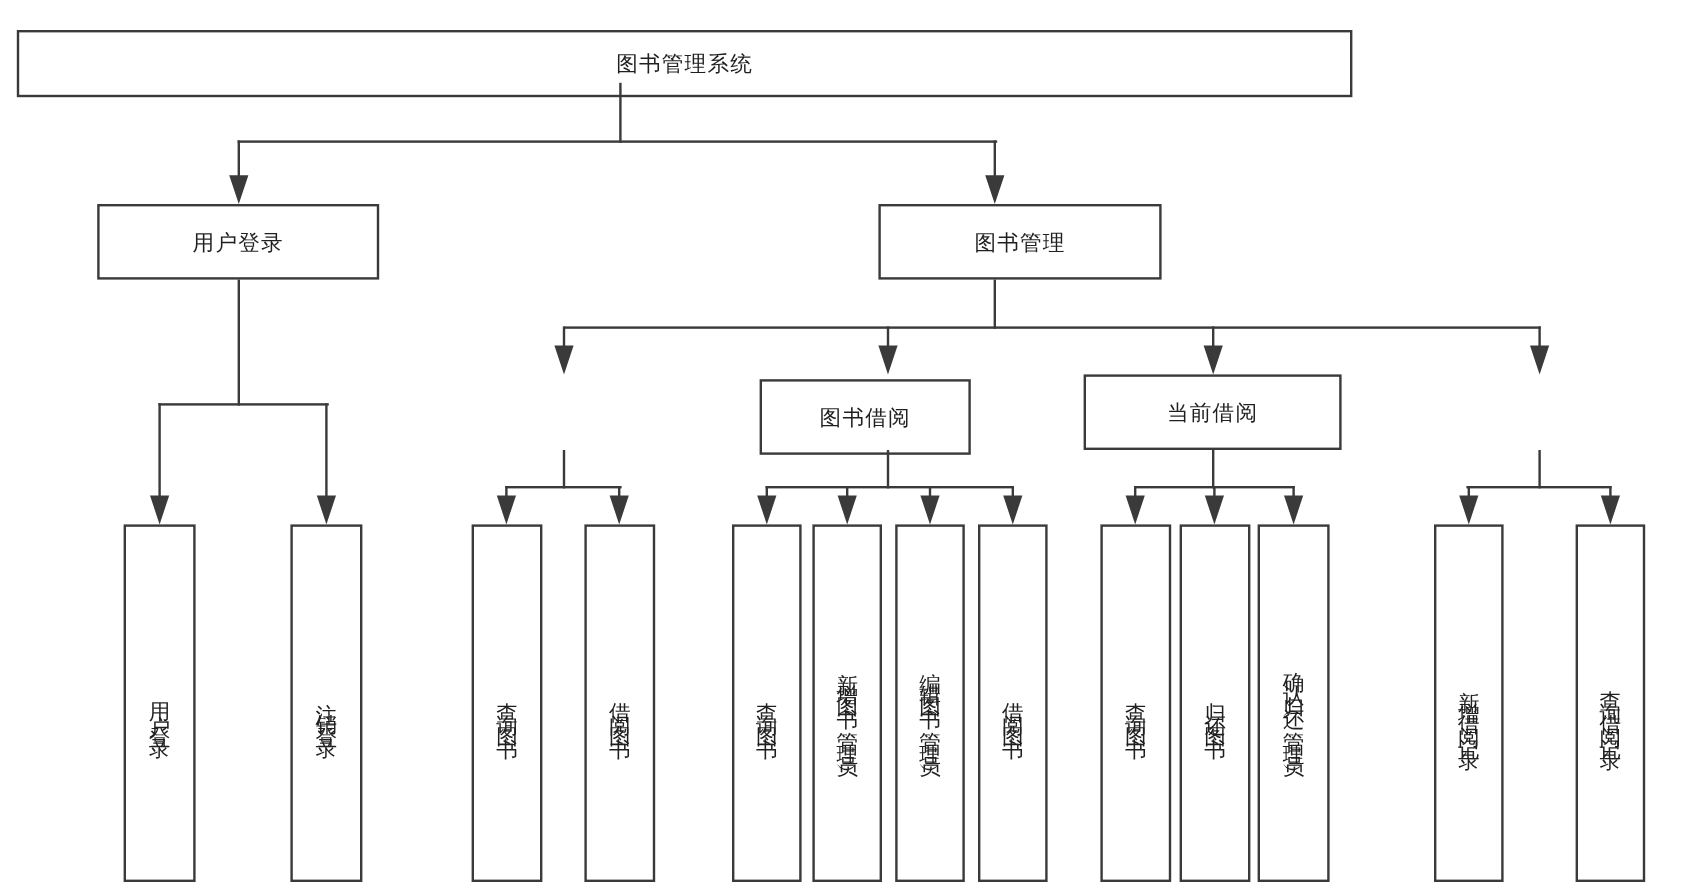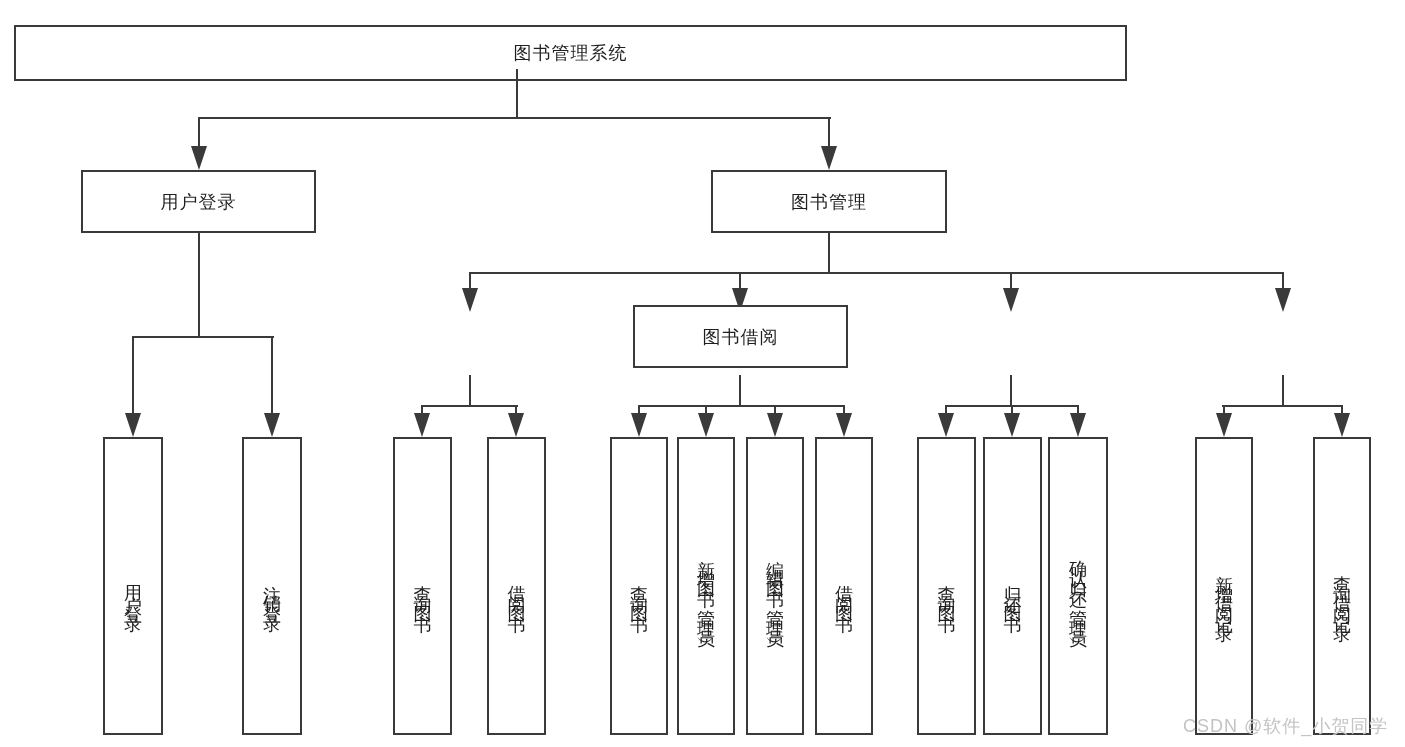--- a/index.html
+++ b/index.html
@@ -51,21 +51,21 @@
   <div class="v" style="left:516px;top:69px;height:50px;"></div>
   <div class="h" style="left:198px;top:117px;width:633px;"></div>
   <div class="v" style="left:198px;top:117px;height:31px;"></div>
   <div class="arrow" style="left:191px;top:146px;"></div>
   <div class="v" style="left:828px;top:117px;height:31px;"></div>
   <div class="arrow" style="left:821px;top:146px;"></div>
 
   <div class="box" style="left:81px;top:170px;width:235px;height:63px;">
     <span class="hlabel">用户登录</span>
   </div>
-  <div class="box" style="left:711px;top:170px;width:236px;height:63px;">
+  <div class="box" style="left:732px;top:170px;width:236px;height:63px;">
     <span class="hlabel">图书管理</span>
   </div>
 
   <div class="v" style="left:198px;top:233px;height:105px;"></div>
   <div class="h" style="left:132px;top:336px;width:142px;"></div>
   <div class="v" style="left:132px;top:336px;height:79px;"></div>
   <div class="arrow" style="left:125px;top:413px;"></div>
   <div class="v" style="left:271px;top:336px;height:79px;"></div>
   <div class="arrow" style="left:264px;top:413px;"></div>
 
@@ -73,22 +73,25 @@
   <div class="h" style="left:470px;top:272px;width:814px;"></div>
   <div class="v" style="left:469px;top:272px;height:18px;"></div>
   <div class="arrow" style="left:462px;top:288px;"></div>
   <div class="v" style="left:739px;top:272px;height:18px;"></div>
   <div class="arrow" style="left:732px;top:288px;"></div>
   <div class="v" style="left:1010px;top:272px;height:18px;"></div>
   <div class="arrow" style="left:1003px;top:288px;"></div>
   <div class="v" style="left:1282px;top:272px;height:18px;"></div>
   <div class="arrow" style="left:1275px;top:288px;"></div>
 
-  <div class="box" style="left:633px;top:305px;width:215px;height:63px;">
+  <div class="box" style="left:633px;top:316px;width:176px;height:63px;">
     <span class="hlabel">图书借阅</span>
+  </div>
+  <div class="box" style="left:903px;top:312px;width:215px;height:63px;">
+    <span class="hlabel">当前借阅</span>
   </div>
 
   <div class="v" style="left:469px;top:375px;height:32px;"></div>
   <div class="v" style="left:739px;top:375px;height:32px;"></div>
   <div class="v" style="left:1010px;top:375px;height:32px;"></div>
   <div class="v" style="left:1282px;top:375px;height:32px;"></div>
 
   <div class="h" style="left:421px;top:405px;width:97px;"></div>
   <div class="h" style="left:638px;top:405px;width:207px;"></div>
   <div class="h" style="left:945px;top:405px;width:134px;"></div>
@@ -157,15 +160,14 @@
     <span class="vlabel">确认归还（管理员）</span>
   </div>
 
   <div class="box" style="left:1195px;top:437px;width:58px;height:298px;">
     <span class="vlabel">新增借阅记录</span>
   </div>
   <div class="box" style="left:1313px;top:437px;width:58px;height:298px;">
     <span class="vlabel">查询借阅记录</span>
   </div>
 
-  <div class="watermark" style="left:1183px;top:714px;">CSDN @软件_小贺同学</div>
 
 </div>
 
 </body></html>

